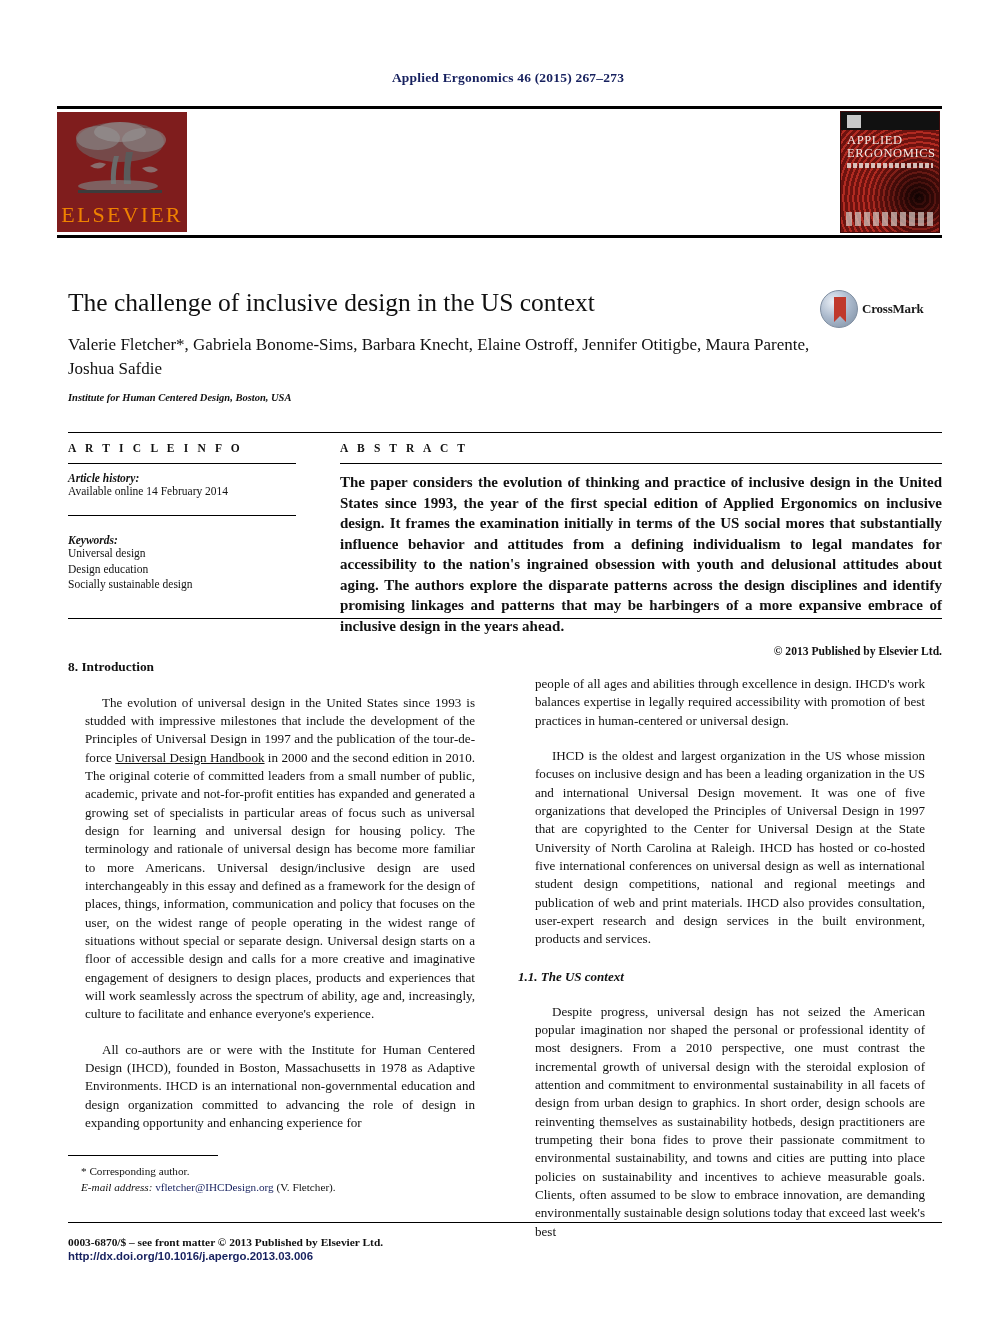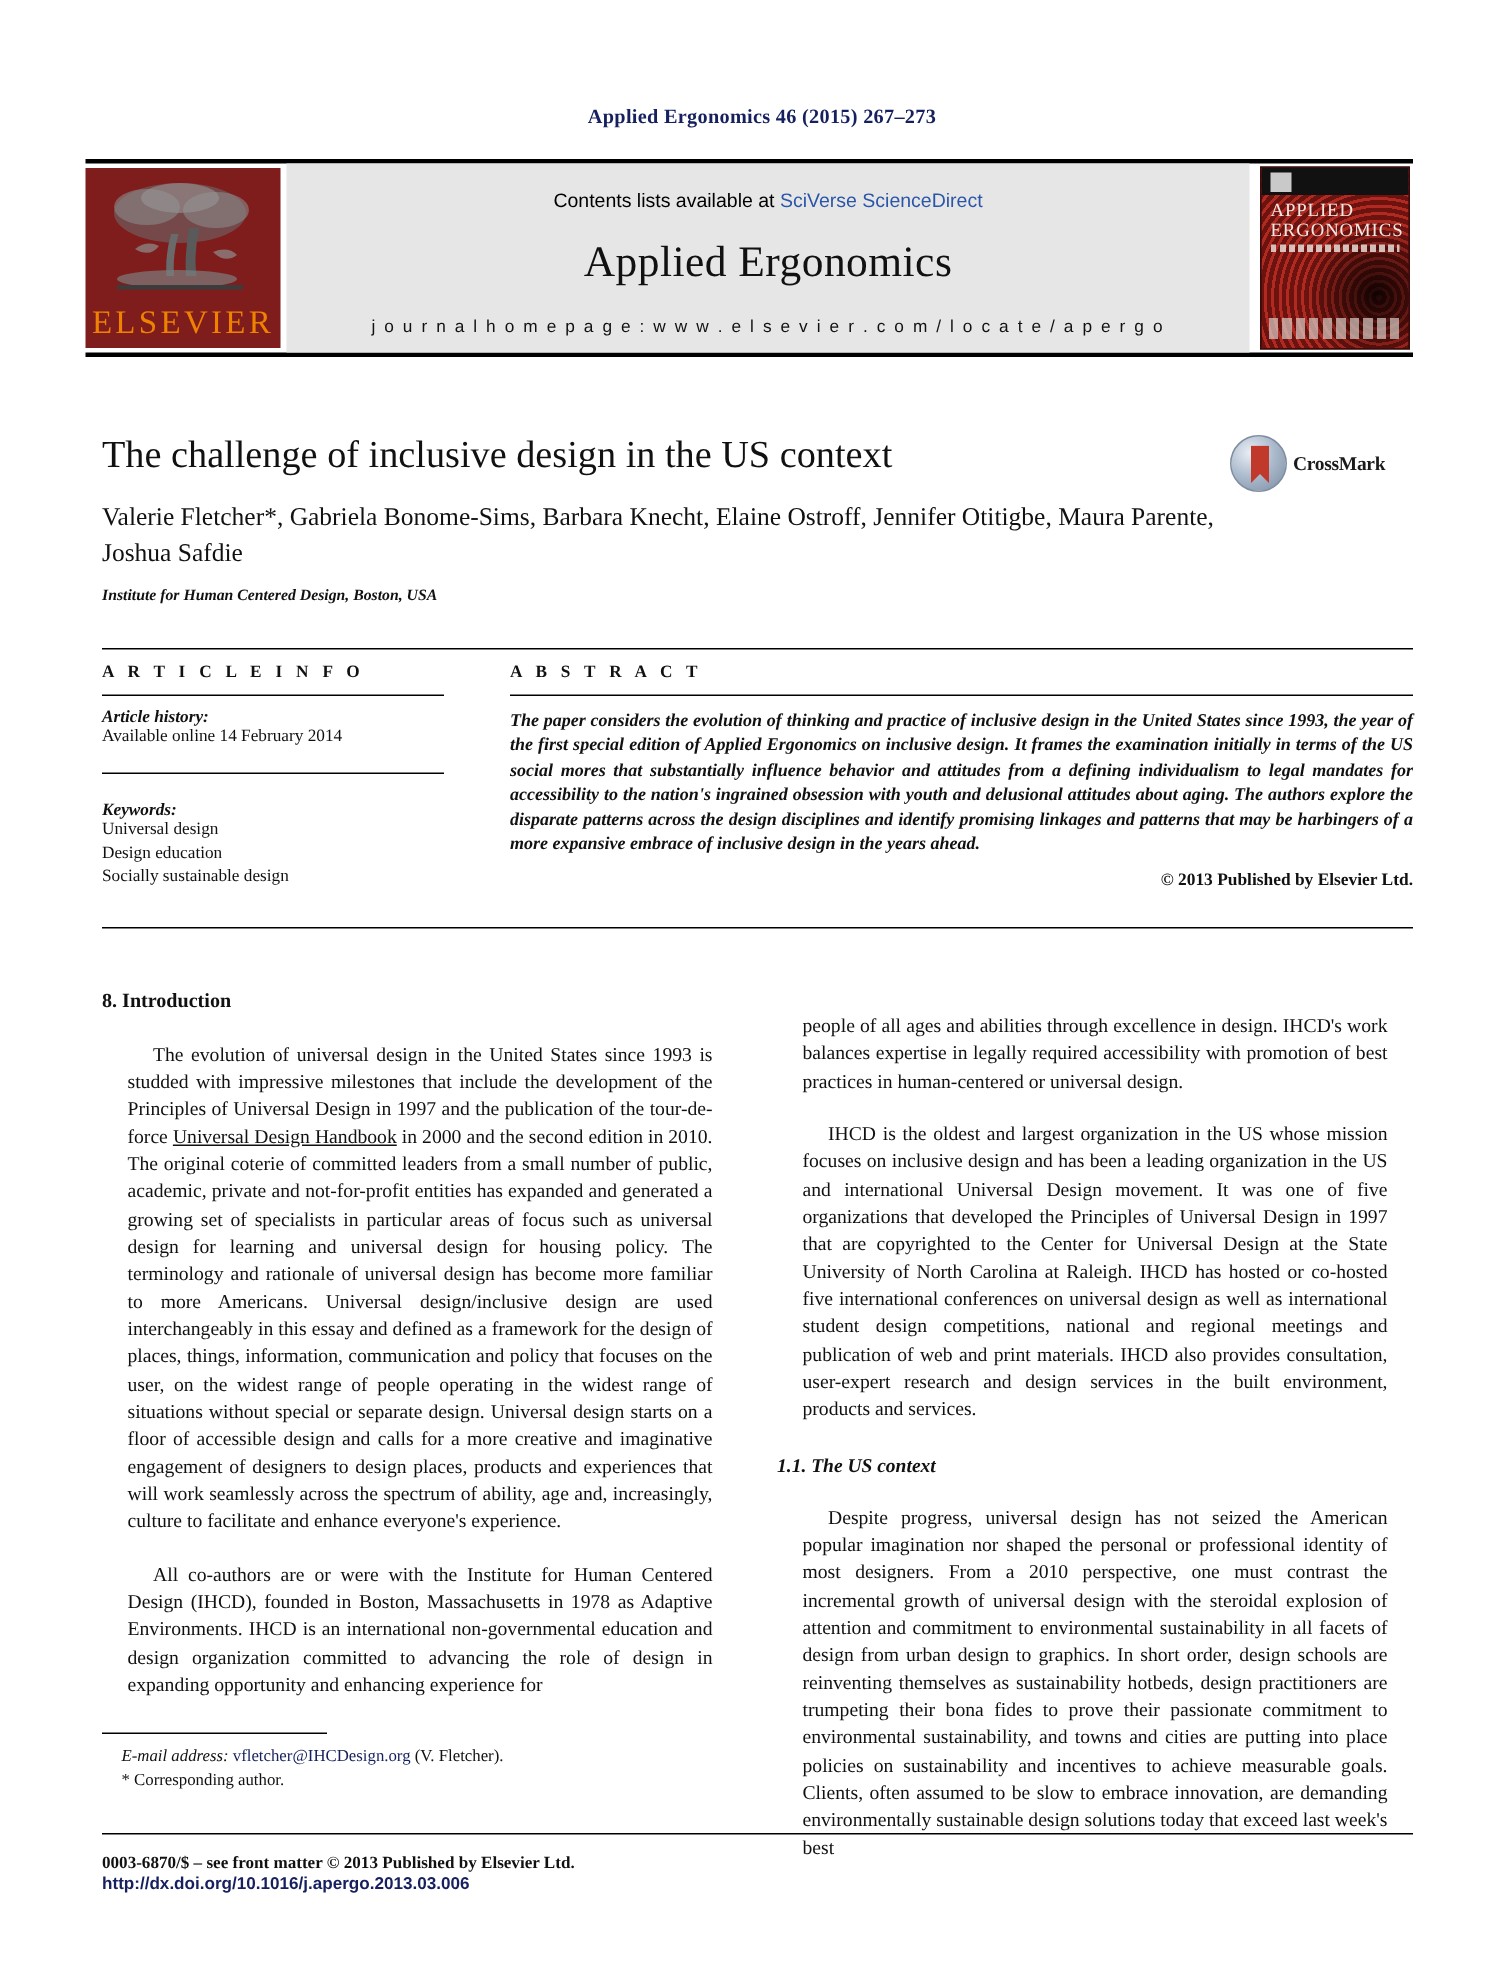--- a/index.html
+++ b/index.html
@@ -280,25 +280,24 @@
   .info-text {
     font-family: "Liberation Serif", serif;
     font-size: 11.5px;
     line-height: 1.34;
     color: #111;
   }
   .kw-block { margin-top: 18px; }
   .abstract-text {
     font-family: "Liberation Serif", serif;
     font-weight: bold;
-    font-size: 12px;
+    font-size: 15px;
     line-height: 1.37;
     text-align: justify;
     color: #111;
-    font-style: italic;
   }
   .abstract-copyright {
     margin-top: 9px;
     text-align: right;
     font-family: "Liberation Serif", serif;
     font-weight: bold;
     font-size: 11.6px;
     color: #111;
   }
 
@@ -410,27 +409,20 @@
             <ellipse cx="50" cy="70" rx="40" ry="6" fill="#7d7d7d" opacity="0.7"></ellipse>
             <rect x="10" y="74" width="84" height="3" fill="#3c3c3c"></rect>
             <path d="M22 50 q8 -6 16 -2 q-6 8 -16 2 z" fill="#8f8f8f" opacity="0.7"></path>
             <path d="M74 52 q10 -4 16 2 q-8 6 -16 -2 z" fill="#8f8f8f" opacity="0.7"></path>
           </g>
         </svg>
       </div>
       <div class="elsevier-wordmark">ELSEVIER</div>
     </div>
 
-    <div class="masthead-center">
-      <div class="contents-line">
-        <span>Contents lists available at </span><span class="sd-link">SciVerse ScienceDirect</span>
-      </div>
-      <div class="journal-title">Applied Ergonomics</div>
-      <div class="homepage-line">j o u r n a l   h o m e p a g e :   w w w . e l s e v i e r . c o m / l o c a t e / a p e r g o</div>
-    </div>
 
     <div class="cover-thumb">
       <div class="cover-bg"></div>
       <div class="cover-topbar">
         <div class="cover-elsevier-mark"></div>
       </div>
       <div class="cover-title">
         <div>APPLIED</div>
         <div>ERGONOMICS</div>
       </div>
@@ -486,25 +478,25 @@
 
   <div class="body-col right">
     <p class="noindent">people of all ages and abilities through excellence in design. IHCD's work balances expertise in legally required accessibility with promotion of best practices in human-centered or universal design.</p>
     <p>IHCD is the oldest and largest organization in the US whose mission focuses on inclusive design and has been a leading organization in the US and international Universal Design movement. It was one of five organizations that developed the Principles of Universal Design in 1997 that are copyrighted to the Center for Universal Design at the State University of North Carolina at Raleigh. IHCD has hosted or co-hosted five international conferences on universal design as well as international student design competitions, national and regional meetings and publication of web and print materials. IHCD also provides consultation, user-expert research and design services in the built environment, products and services.</p>
     <h3 class="subsec-head">1.1.  The US context</h3>
     <p>Despite progress, universal design has not seized the American popular imagination nor shaped the personal or professional identity of most designers. From a 2010 perspective, one must contrast the incremental growth of universal design with the steroidal explosion of attention and commitment to environmental sustainability in all facets of design from urban design to graphics. In short order, design schools are reinventing themselves as sustainability hotbeds, design practitioners are trumpeting their bona fides to prove their passionate commitment to environmental sustainability, and towns and cities are putting into place policies on sustainability and incentives to achieve measurable goals. Clients, often assumed to be slow to embrace innovation, are demanding environmentally sustainable design solutions today that exceed last week's best</p>
   </div>
 
   <div class="footnote">
     <div class="footnote-rule"></div>
+    <div class="footnote-line indent">* Corresponding author.</div>
     <div class="footnote-line indent">
       <span class="it">E-mail address:</span>
       <span class="mail-link">vfletcher@IHCDesign.org</span><span> (V. Fletcher).</span>
     </div>
-    <div class="footnote-line indent">* Corresponding author.</div>
   </div>
 
   <div class="page-footer">
     <div class="footer-rule"></div>
     <div class="footer-line1">0003-6870/$ – see front matter © 2013 Published by Elsevier Ltd.</div>
     <div class="footer-doi">http://dx.doi.org/10.1016/j.apergo.2013.03.006</div>
   </div>
 
 </div>
 

